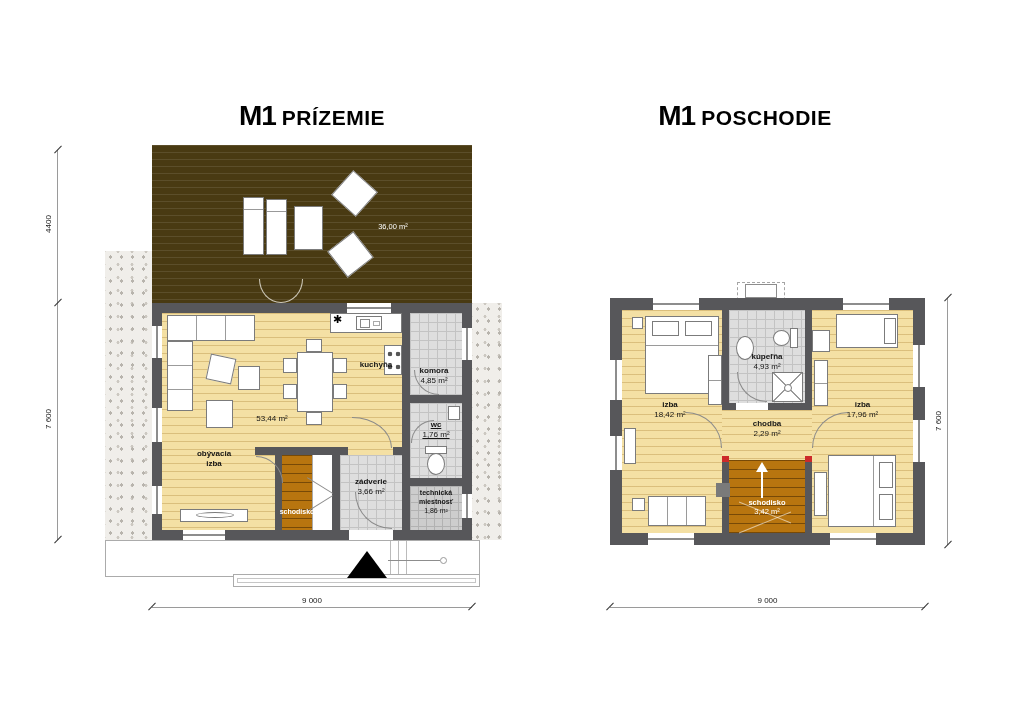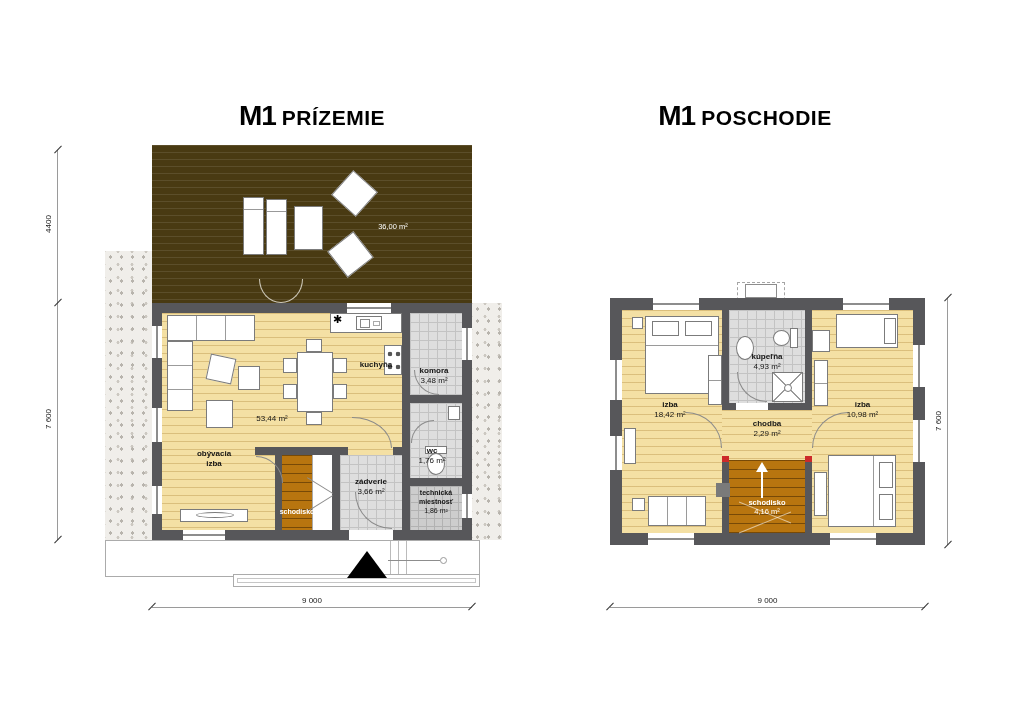--- a/index.html
+++ b/index.html
@@ -155,30 +155,30 @@
   <div class="abs winV" style="left:462px; top:328px; width:10px; height:32px;"></div>
   <div class="abs winV" style="left:462px; top:494px; width:10px; height:24px;"></div>
   <div class="abs winH" style="left:183px; top:530px; width:42px; height:10px;"></div>
   <div class="abs" style="left:349px; top:530px; width:44px; height:10px; background:#fff;"></div>
 
   <div class="abs lbl" style="left:346px; top:360px; width:60px;">
     <span class="nm">kuchyňa</span>
   </div>
   <div class="abs lbl" style="left:410px; top:366px; width:48px;">
     <span class="nm">komora</span>
-    <span class="area">3,48 m²</span>
+    <span class="area">4,85 m²</span>
   </div>
   <div class="abs lbl" style="left:240px; top:414px; width:64px;">
     <span class="area">53,44 m²</span>
   </div>
   <div class="abs lbl" style="left:184px; top:449px; width:60px;">
     <span class="nm">obývacia</span>
     <span class="nm">izba</span>
   </div>
-  <div class="abs lbl" style="left:410px; top:446px; width:44px;">
+  <div class="abs lbl" style="left:410px; top:420px; width:52px;text-decoration:underline;">
     <span class="nm">wc</span>
     <span class="area">1,76 m²</span>
   </div>
   <div class="abs lbl" style="left:340px; top:477px; width:62px;">
     <span class="nm">zádverie</span>
     <span class="area">3,66 m²</span>
   </div>
   <div class="abs lbl" style="left:409px; top:489px; width:54px; font-size:7px;">
     <span class="nm">technická</span>
     <span class="nm">miestnosť</span>
@@ -231,21 +231,21 @@
   <div class="abs stairs" style="left:729px; top:460px; width:76px; height:73px;">
     <div class="abs" style="left:32px; top:12px; width:2px; height:26px; background:#fff;"></div>
     <div class="abs" style="left:27px; top:2px; width:0; height:0; border-left:6px solid transparent; border-right:6px solid transparent; border-bottom:10px solid #fff;"></div>
     <div class="abs" style="left:8px; top:52px; width:56px; height:1px; background:rgba(255,255,255,.55); transform:rotate(22deg);"></div>
     <div class="abs" style="left:8px; top:62px; width:56px; height:1px; background:rgba(255,255,255,.55); transform:rotate(-22deg);"></div>
   </div>
   <div class="abs" style="left:722px; top:456px; width:7px; height:6px; background:#cc2a2a;"></div>
   <div class="abs" style="left:805px; top:456px; width:7px; height:6px; background:#cc2a2a;"></div>
   <div class="abs lbl lbl-w" style="left:729px; top:498px; width:76px; font-size:7.5px;">
     <span class="nm">schodisko</span>
-    <span class="area">4,16 m²</span>
+    <span class="area">3,42 m²</span>
   </div>
 
   <div class="abs ellipse" style="left:736px; top:336px; width:18px; height:24px;"></div>
   <div class="abs fur" style="left:790px; top:328px; width:8px; height:20px;"></div>
   <div class="abs ellipse" style="left:773px; top:330px; width:17px; height:16px;"></div>
   <div class="abs fur" style="left:772px; top:372px; width:31px; height:30px;
        background-image:linear-gradient(45deg, transparent 48.5%, #9a9a9a 48.5%, #9a9a9a 51.5%, transparent 51.5%),linear-gradient(-45deg, transparent 48.5%, #9a9a9a 48.5%, #9a9a9a 51.5%, transparent 51.5%);">
     <div class="abs ellipse" style="left:11px; top:11px; width:8px; height:8px;"></div>
   </div>
   <div class="abs arc" style="left:737px; top:372px; width:30px; height:30px; border-right:none; border-top:none; border-radius:0 0 0 100%;"></div>
@@ -289,21 +289,21 @@
   <div class="abs lbl" style="left:635px; top:400px; width:70px;">
     <span class="nm">izba</span>
     <span class="area">18,42 m²</span>
   </div>
   <div class="abs lbl" style="left:729px; top:352px; width:76px;">
     <span class="nm">kúpeľňa</span>
     <span class="area">4,93 m²</span>
   </div>
   <div class="abs lbl" style="left:825px; top:400px; width:75px;">
     <span class="nm">izba</span>
-    <span class="area">10,98 m²</span>
+    <span class="area">17,96 m²</span>
   </div>
   <div class="abs lbl" style="left:722px; top:419px; width:90px;">
     <span class="nm">chodba</span>
     <span class="area">2,29 m²</span>
   </div>
 
   <div class="abs dim" style="left:947px; top:298px; width:1px; height:247px;"></div>
   <div class="abs tick" style="left:943px; top:297px;"></div>
   <div class="abs tick" style="left:943px; top:544px;"></div>
   <div class="abs dimlbl rot90" style="left:920px; top:415px; width:40px; height:12px;"><span>7 600</span></div>

